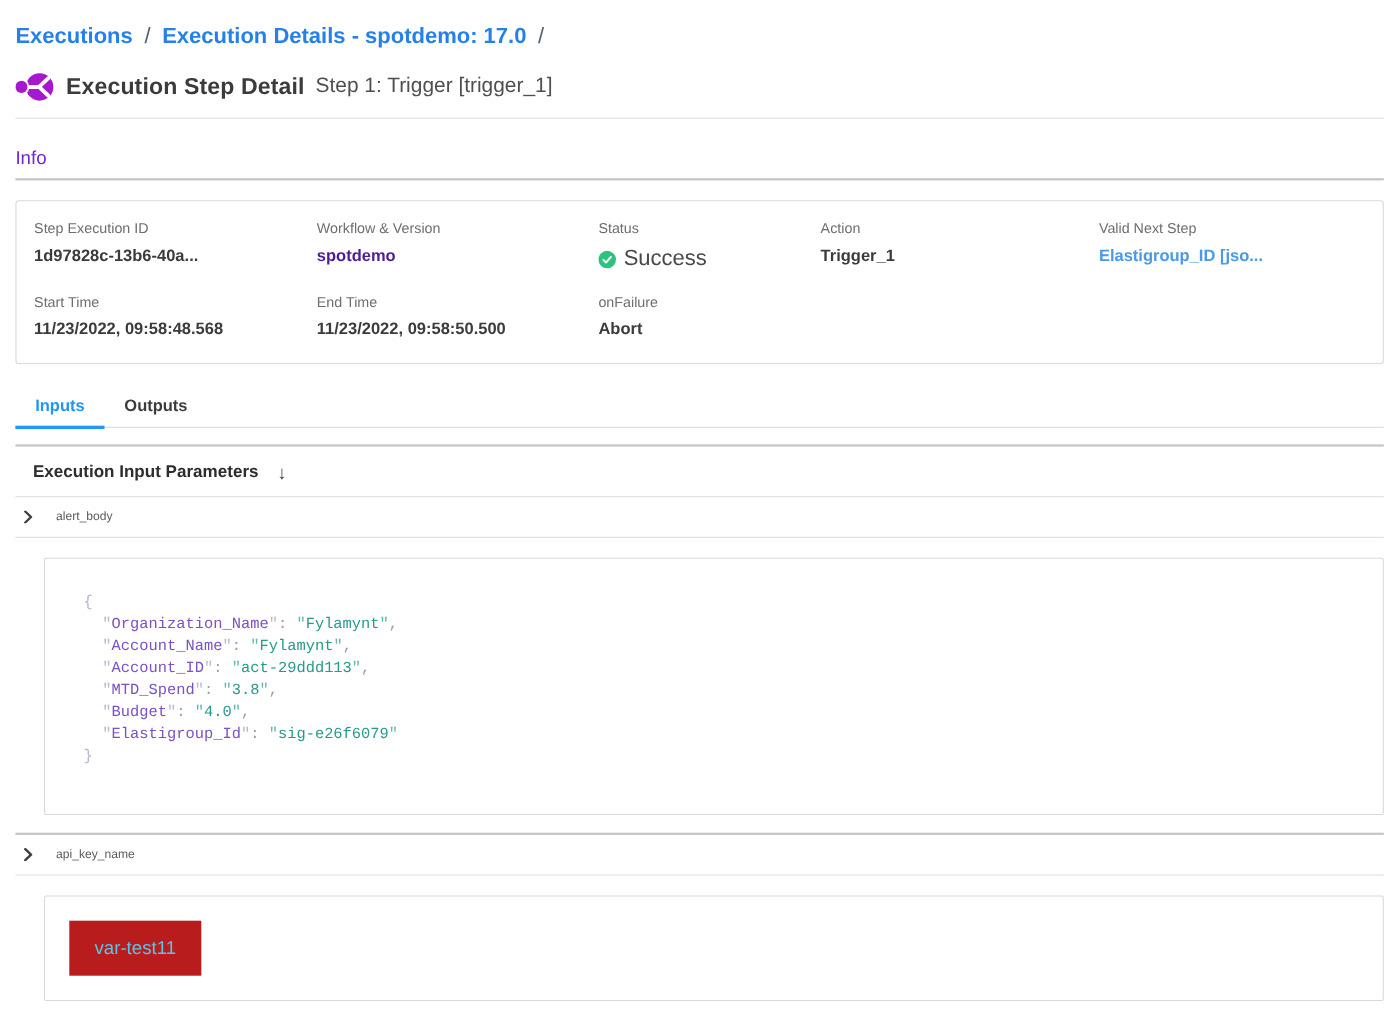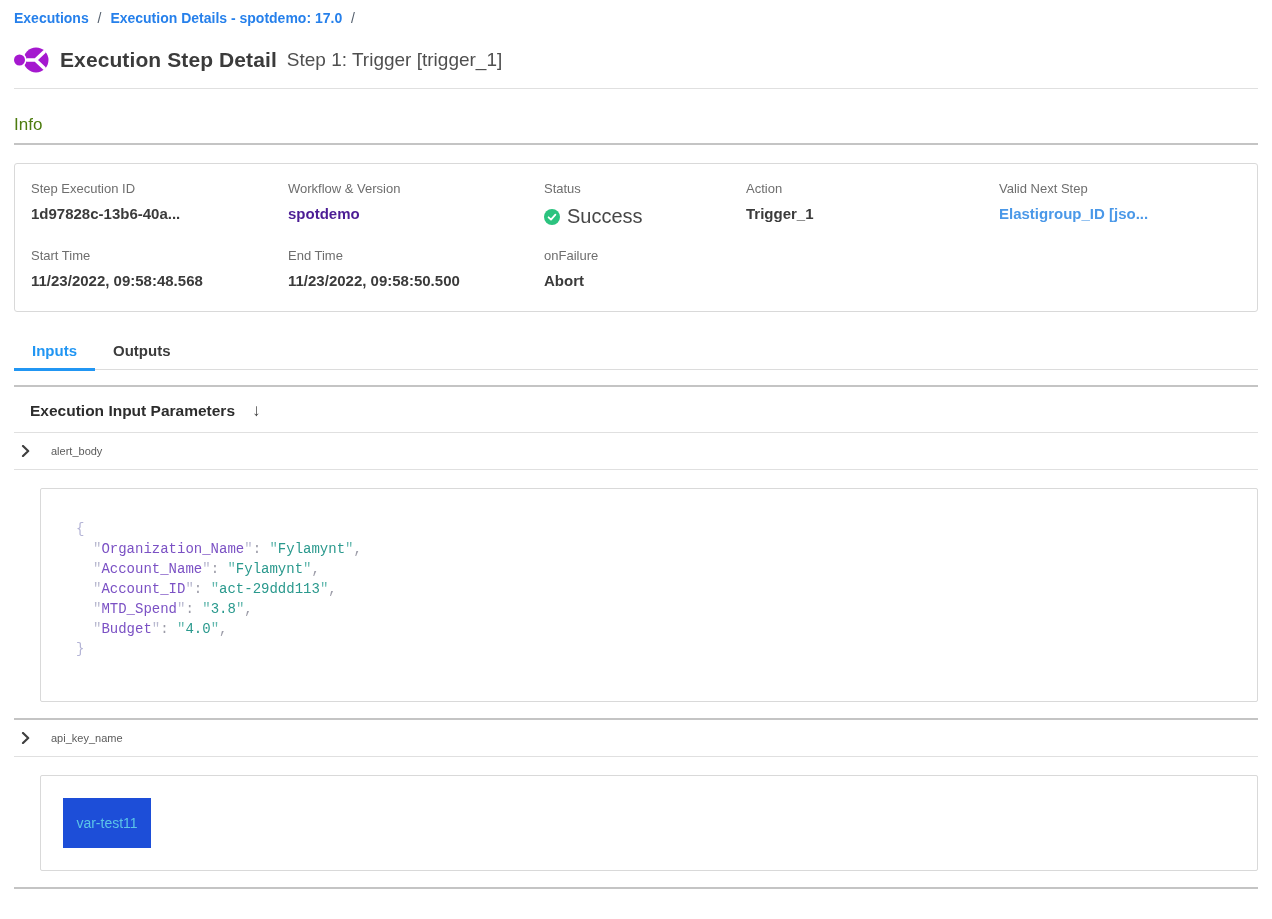--- a/index.html
+++ b/index.html
@@ -1,37 +1,37 @@
 <!DOCTYPE html>
 <html><head>
 <meta charset="utf-8">
 <style>
   * { margin:0; padding:0; box-sizing:border-box; }
   html,body { background:#ffffff; width:1272px; height:919px; overflow:hidden;
     font-family:"Liberation Sans", sans-serif; }
   .page { padding:0 14px; }
 
   
-  .breadcrumb { padding-top:10px; font-size:14px; font-weight:600; }
+  .breadcrumb { padding-top:22px; font-size:20px; font-weight:600; }
   .breadcrumb a { color:#2680eb; text-decoration:none; cursor:pointer; }
   .breadcrumb .sep { color:#55606e; margin:0 5px; font-weight:400; }
 
   
   .title-row { display:flex; align-items:center; margin-top:19px; }
   .title-row .logo { width:36px; height:30px; margin-right:10px; flex:none; }
   .title-row h1 { font-size:21px; font-weight:700; color:#3b3b3b; letter-spacing:.1px; }
   .title-row .subtitle { font-size:19px; font-weight:400; color:#4f4f4f; margin-left:10px; }
 
   .divider-1 { border:none; border-top:1px solid #e0e0e0; height:0; }
   .divider-2 { border:none; border-top:2px solid #c4c4c4; height:0; }
 
   .d-title { margin-top:13px; }
 
   
-  .info-heading { margin-top:26px; font-size:17px; color:#4d7c0f; font-weight:400; }
+  .info-heading { margin-top:26px; font-size:17px; color:#6d28d9; font-weight:400; }
   .d-info { margin-top:8px; }
 
   .info-card { margin-top:18px; border:1px solid #d9d9d9; border-radius:3px;
     padding:17px 16px 22px 16px; display:grid;
     grid-template-columns:257px 256px 202px 253px 1fr; row-gap:20px; }
   .field .label { font-size:13px; color:#6e6e6e; margin-bottom:9px; }
   .field .value { font-size:15px; font-weight:700; color:#3b3b3b; }
   .field .value.link { color:#4c1d95; cursor:pointer; }
   .field .value.link-light { color:#4a98e8; cursor:pointer; }
   .status-value { display:flex; align-items:center; font-size:20px; color:#474747; font-weight:400; }
@@ -67,22 +67,22 @@
   .jb { color:#b4b4d6; }
   .jk { color:#7b51c4; }
   .jk::before, .jk::after { content:'"'; color:#b9b9d0; }
   .jv { color:#2a998d; }
   .jv::before, .jv::after { content:'"'; color:#63b8ae; }
   .jp::after { content:': '; color:#9c9ca8; }
   .jcomma { color:#9c9ca8; }
 
   
   .chip-box { padding:22px; }
-  .chip { width:88px; height:50px; background:#1d4ed8; display:flex; align-items:center;
-    justify-content:center; font-size:14px; color:#5bc5e8; }
+  .chip { width:120px; height:50px; background:#b91c1c; display:flex; align-items:center;
+    justify-content:center; font-size:17px; color:#5bc5e8; }
 </style>
 </head>
 <body>
 
 <div class="page">
 
   <nav class="breadcrumb">
     <a>Executions</a>
     <span class="sep">/</span>
     <a>Execution Details - spotdemo: 17.0</a>
@@ -171,20 +171,21 @@
   <hr class="divider-1">
 
   <div class="content-box">
     <div class="code-box">
       <div class="code-line"><span class="jb">{</span></div>
       <div class="code-line indent"><span class="jk">Organization_Name</span><span class="jp"></span><span class="jv">Fylamynt</span><span class="jcomma">,</span></div>
       <div class="code-line indent"><span class="jk">Account_Name</span><span class="jp"></span><span class="jv">Fylamynt</span><span class="jcomma">,</span></div>
       <div class="code-line indent"><span class="jk">Account_ID</span><span class="jp"></span><span class="jv">act-29ddd113</span><span class="jcomma">,</span></div>
       <div class="code-line indent"><span class="jk">MTD_Spend</span><span class="jp"></span><span class="jv">3.8</span><span class="jcomma">,</span></div>
       <div class="code-line indent"><span class="jk">Budget</span><span class="jp"></span><span class="jv">4.0</span><span class="jcomma">,</span></div>
+      <div class="code-line indent"><span class="jk">Elastigroup_Id</span><span class="jp"></span><span class="jv">sig-e26f6079</span><span class="jcomma"></span></div>
       <div class="code-line"><span class="jb">}</span></div>
     </div>
   </div>
 
   <hr class="divider-2">
 
   <div class="param-row">
     <svg viewBox="0 0 12 12">
       <path d="M3 1 L8.2 6 L3 11" stroke="#3f3f3f" stroke-width="2.2" fill="none" stroke-linecap="round" stroke-linejoin="round"></path>
     </svg>

